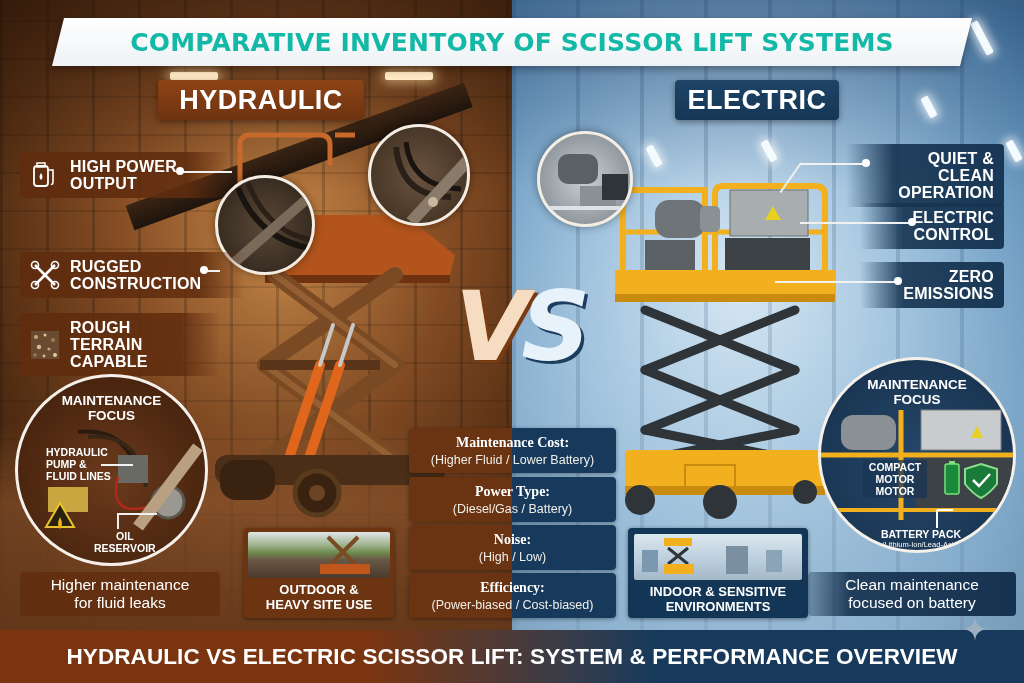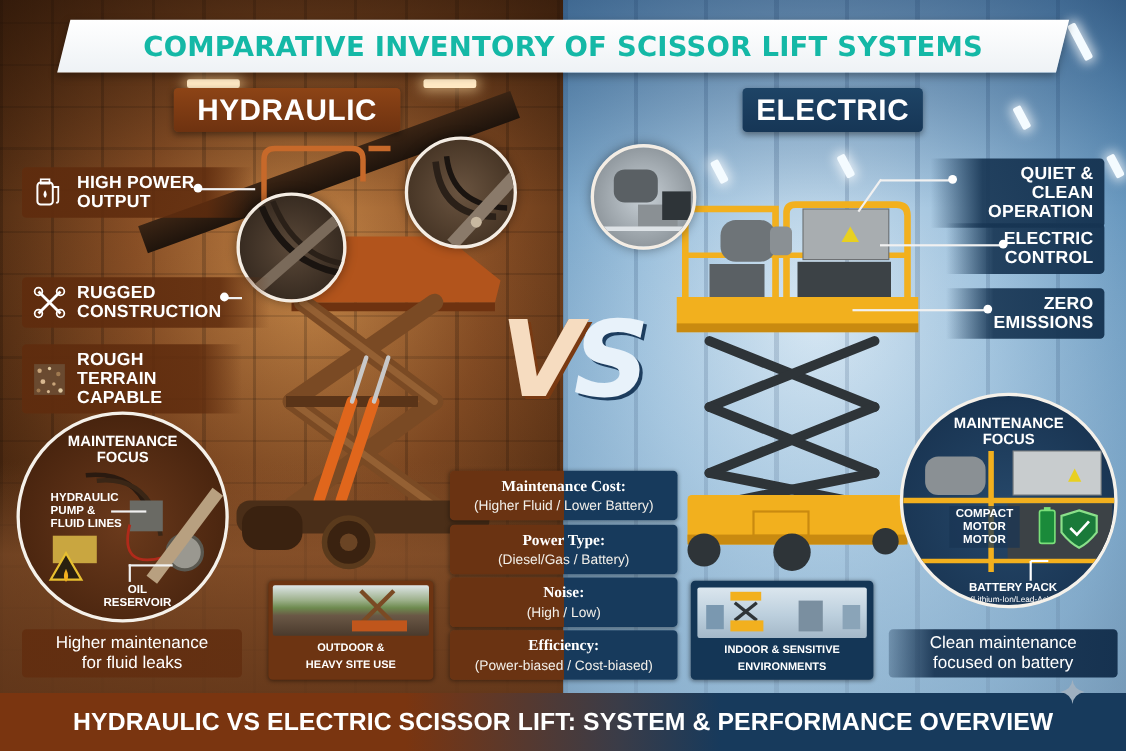--- a/index.html
+++ b/index.html
@@ -115,25 +115,25 @@
     position: absolute; top: 572px; height: 44px; border-radius: 4px;
     display: flex; flex-direction: column; justify-content: center; align-items: center;
     font-family: "Liberation Sans", sans-serif; font-size: 15.5px; color: #fff; line-height: 18px; text-align: center;
   }
   .note-left { left: 20px; width: 200px; background: linear-gradient(90deg, rgba(98,46,16,0.95), rgba(98,46,16,0.85)); }
   .note-right { left: 808px; width: 208px; background: linear-gradient(270deg, rgba(20,48,78,0.98), rgba(20,48,78,0.9) 80%, rgba(20,48,78,0.3)); }
 
   
   .usecase { position: absolute; top: 528px; height: 90px; border-radius: 4px; overflow: hidden; box-shadow: 0 1px 4px rgba(0,0,0,0.45); }
   .uc-left { left: 244px; width: 150px; background: #6d3412; }
-  .uc-right { left: 628px; width: 166px; background: #143656; border: 2px solid #143656; }
+  .uc-right { left: 628px; width: 180px; background: #143656; border: 2px solid #143656; }
   .uc-img { position: absolute; left: 4px; top: 4px; right: 4px; height: 46px; border-radius: 2px; }
   .uc-left .uc-img { background: linear-gradient(180deg, #dfe6e8 0%, #9cb08a 30%, #6d8a4e 45%, #6a5846 60%, #4a3a2c 100%); }
   .uc-right .uc-img { background: linear-gradient(180deg, #dbe6ee 0%, #bccfdd 55%, #a4b8c8 100%); }
-  .uc-label { position: absolute; left: 0; right: 0; top: 54px; text-align: center; font-family: "Liberation Sans", sans-serif; font-weight: bold; font-size: 10px; line-height: 15px; color: #fff; }
+  .uc-label { position: absolute; left: 0; right: 0; top: 54px; text-align: center; font-family: "Liberation Sans", sans-serif; font-weight: bold; font-size: 13px; line-height: 15px; color: #fff; }
 
   
   .footer {
     position: absolute; left: 0; top: 630px; width: 1024px; height: 53px;
     background: linear-gradient(90deg, #7a3510 0%, #7a3510 36%, #3a3c48 55%, #173a5c 64%, #173a5c 100%);
     display: flex; align-items: center; justify-content: center;
   }
   .footer-text { font-family: "Liberation Sans", sans-serif; font-weight: bold; font-size: 22.5px; color: #fff; letter-spacing: 0.1px; }
   .sparkle { position: absolute; left: 964px; top: 618px; width: 22px; height: 22px; }
 </style>

